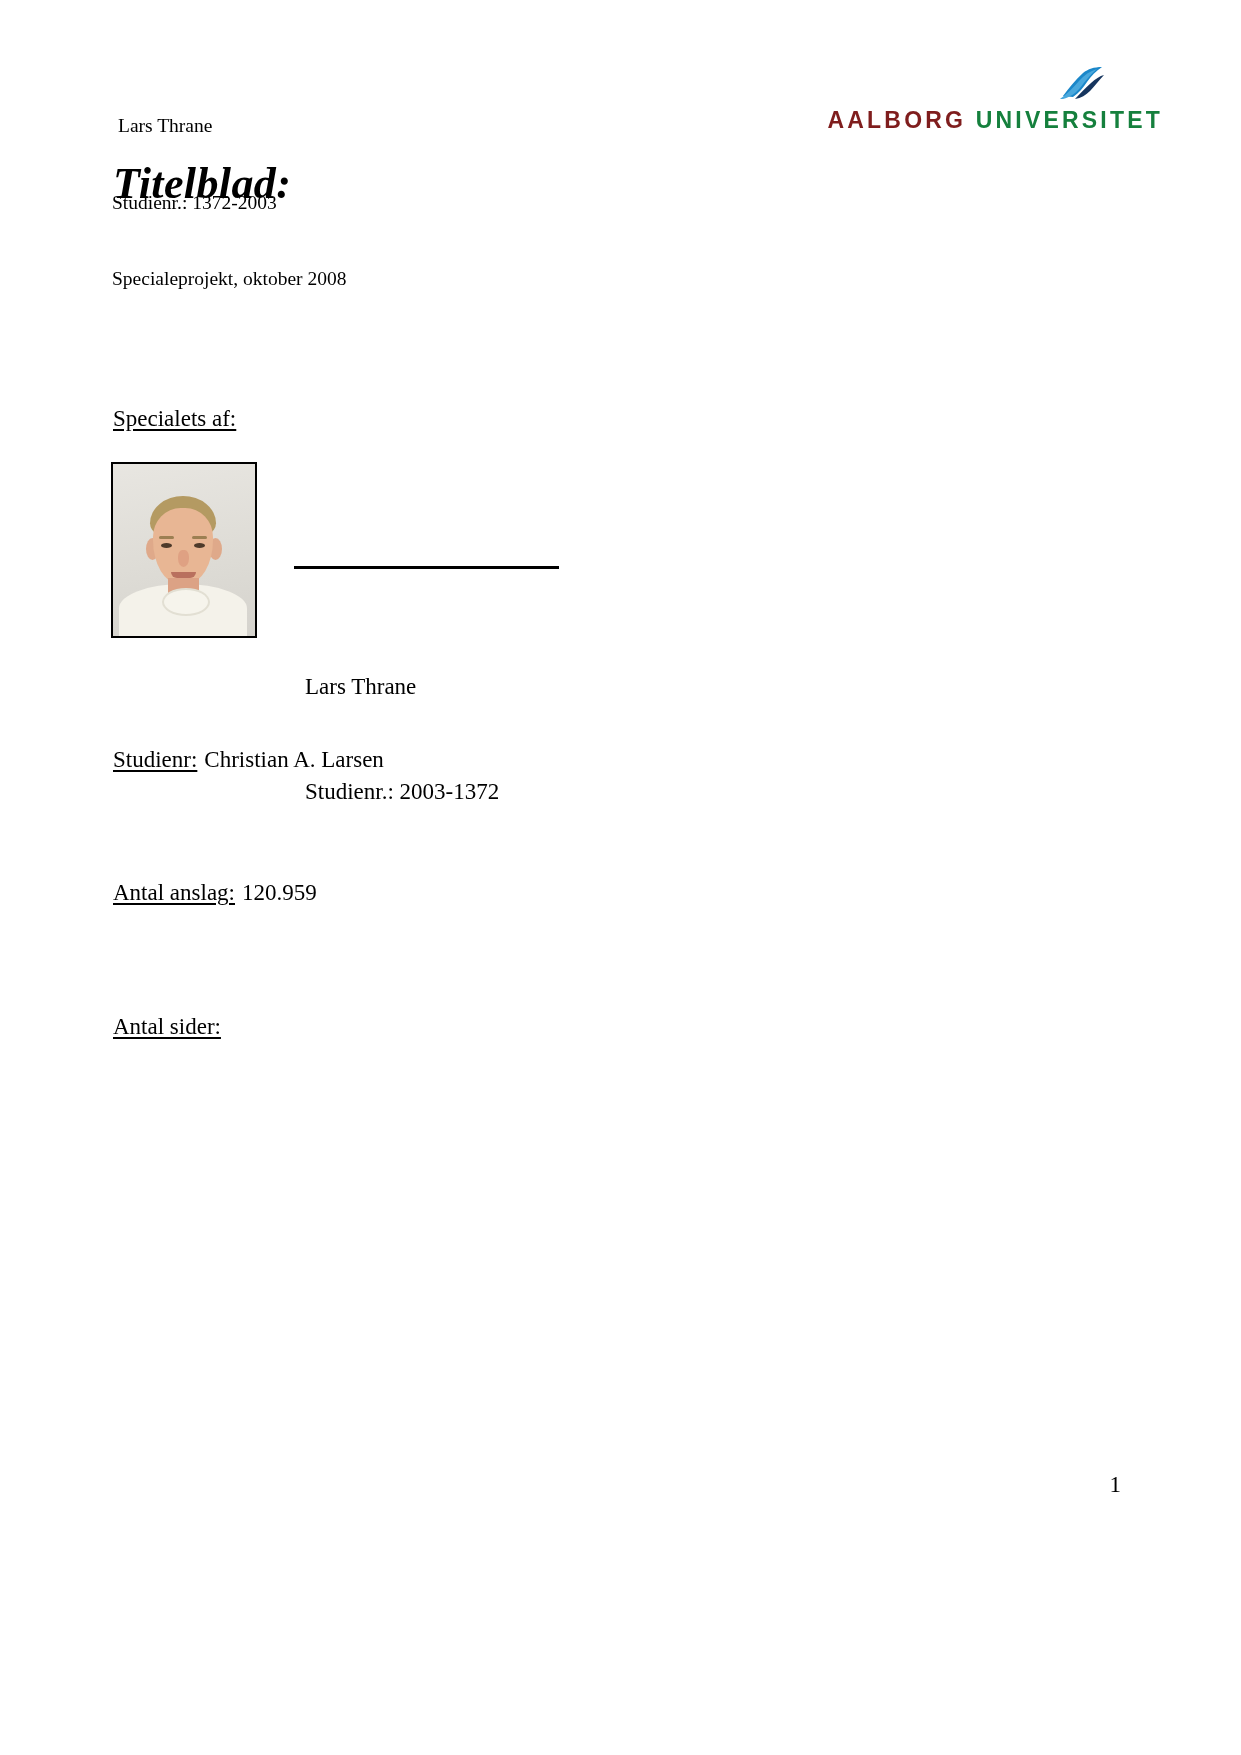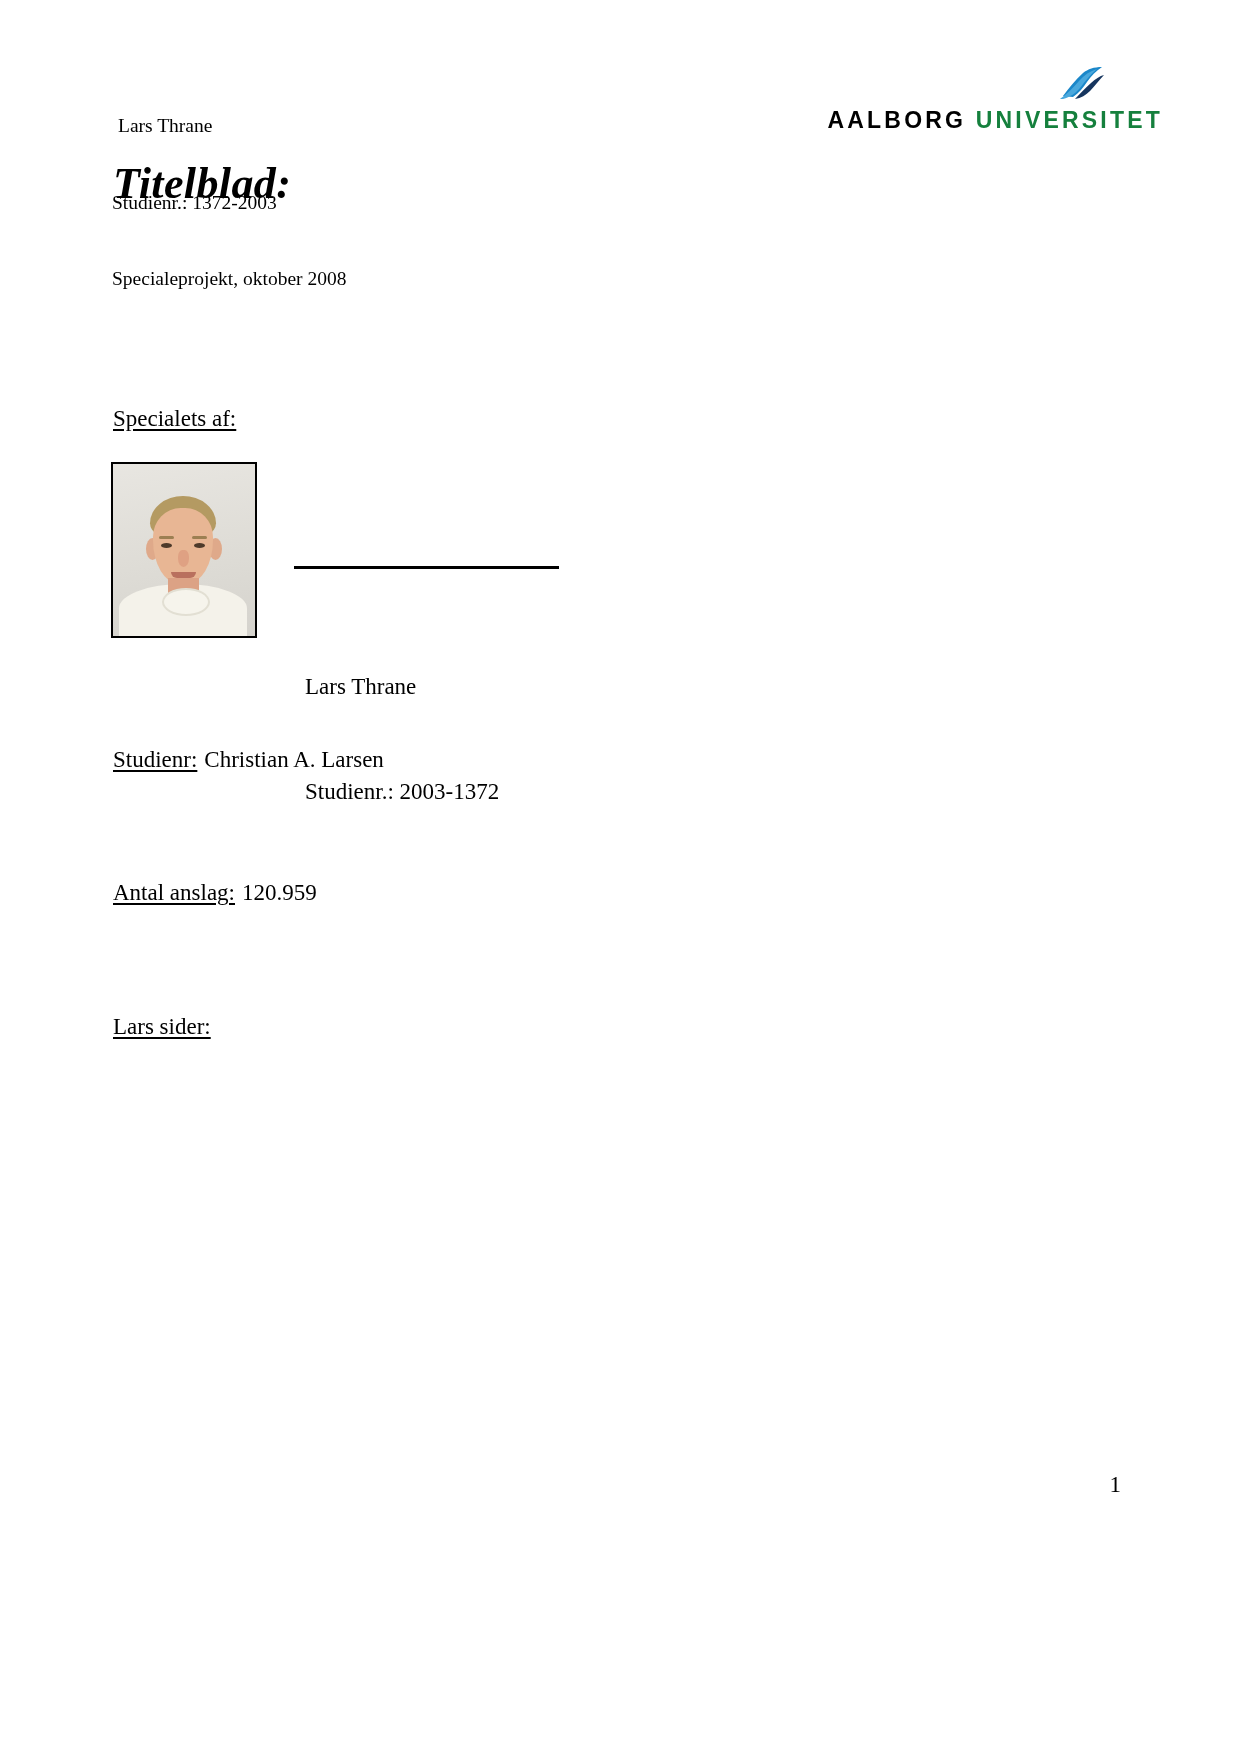--- a/index.html
+++ b/index.html
@@ -51,21 +51,21 @@
     left: 0;
     bottom: 0;
     width: 100%;
     text-align: right;
     font-family: "Liberation Sans", sans-serif;
     font-weight: 700;
     font-size: 23px;
     letter-spacing: 3.2px;
     white-space: nowrap;
   }
-  .logo-word-1 { color: #000000; }
+  .logo-word-1 { color: #7f1d1d; }
   .logo-word-2 { color: #15803d; }
 
   
   .doc-title {
     position: absolute;
     left: 113px;
     top: 158px;
     font-size: 44px;
     font-weight: 700;
     font-style: italic;
@@ -271,18 +271,18 @@
 
   <div class="field f-vejl">
     <span class="field-label">Studienr:</span><span class="field-value">Christian A. Larsen</span>
   </div>
 
   <div class="field f-anslag">
     <span class="field-label">Antal anslag:</span><span class="field-value">120.959</span>
   </div>
 
   <div class="field f-sider">
-    <span class="field-label">Lars sider:</span>
+    <span class="field-label">Antal sider:</span>
   </div>
 
   <div class="page-number">1</div>
 
 </div>
 
 </body></html>

